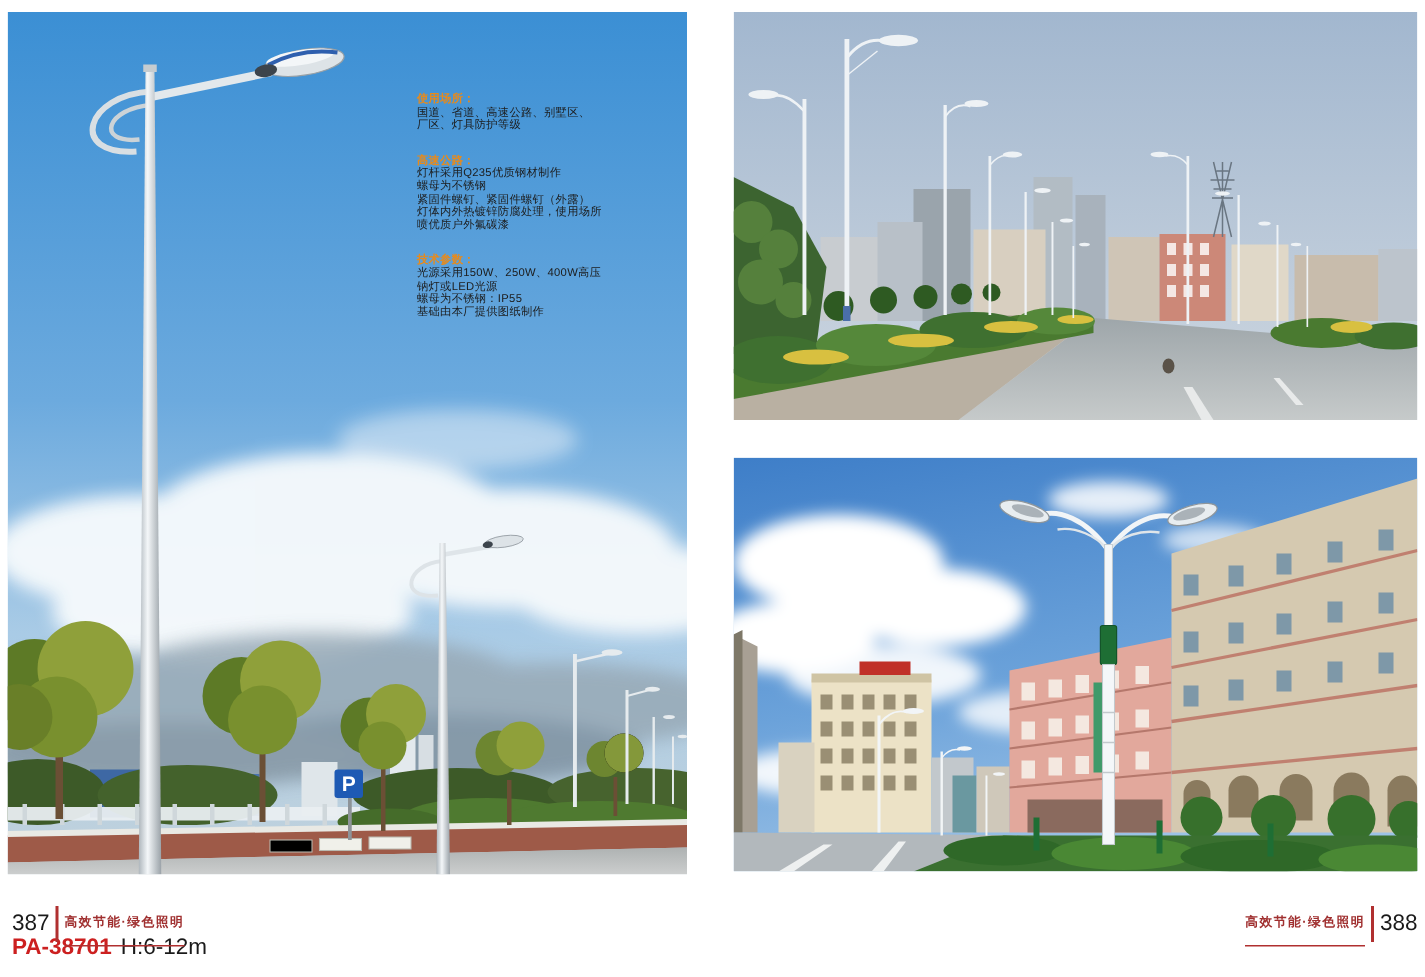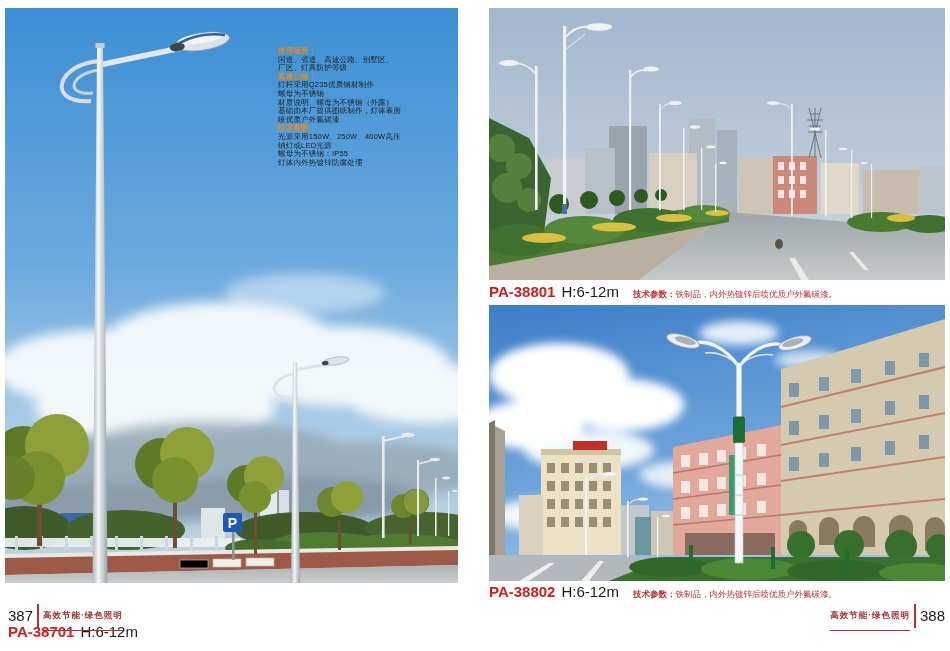--- a/index.html
+++ b/index.html
@@ -15,21 +15,21 @@
   .photo-left   { left:5px;  top:8px;  width:453px; height:575px; }
   .photo-right-top { left:489px; top:8px; width:456px; height:272px; }
   .photo-right-bottom { left:489px; top:305px; width:456px; height:276px; }
 
   
   .info-block {
     position:absolute; left:278px; top:47px; width:178px;
     font-size:7.5px; line-height:8.6px; color:#1c1c1c;
     letter-spacing:0.2px;
   }
-  .info-heading { color:#e88a1a; font-weight:bold; }
+  .info-heading { color:#e88a1a; font-weight:bold;margin-top:15px; }
 
   
   .label-row { position:absolute; white-space:nowrap; }
   .label-row .model { color:#cc2020; font-weight:bold; font-size:15px; }
   .label-row .height { color:#1a1a1a; font-size:15px; margin-left:6px; }
   .label-row .note-label { color:#c03030; font-weight:bold; font-size:8.5px; margin-left:14px; }
   .label-row .note { color:#c03030; font-size:8.5px; }
 
   .label-38701 { left:8px;  top:584px;margin-top:39px; }
   .label-38801 { left:489px; top:283px; }
@@ -213,28 +213,28 @@
     </svg>
   </div>
 
   <div class="info-block">
     <div class="info-heading">使用场所：</div>
     <div>国道、省道、高速公路、别墅区、</div>
     <div>厂区、灯具防护等级</div>
     <div class="info-heading">高速公路：</div>
     <div>灯杆采用Q235优质钢材制作</div>
     <div>螺母为不锈钢</div>
-    <div>材质说明、螺母为不锈钢（外露）</div>
-    <div>基础由本厂提供图纸制作，灯体表面</div>
+    <div>紧固件螺钉、紧固件螺钉（外露）</div>
+    <div>灯体内外热镀锌防腐处理，使用场所</div>
     <div>喷优质户外氟碳漆</div>
     <div class="info-heading">技术参数：</div>
     <div>光源采用150W、250W、400W高压</div>
     <div>钠灯或LED光源</div>
     <div>螺母为不锈钢：IP55</div>
-    <div>灯体内外热镀锌防腐处理</div>
+    <div>基础由本厂提供图纸制作</div>
   </div>
 
   <div class="photo photo-right-top">
     <svg viewBox="0 0 456 272" preserveAspectRatio="none">
       <defs>
         <linearGradient id="skyT" x1="0" y1="0" x2="0" y2="1">
           <stop offset="0" stop-color="#a2b7cf"></stop>
           <stop offset="0.75" stop-color="#c3cfdc"></stop>
           <stop offset="1" stop-color="#cdd6e0"></stop>
         </linearGradient>
@@ -532,27 +532,21 @@
         <line x1="246" y1="190" x2="254" y2="190" stroke="#c2c9cd" stroke-width="1"></line>
         <line x1="246" y1="210" x2="254" y2="210" stroke="#c2c9cd" stroke-width="1"></line>
       </g>
     </svg>
   </div>
 
   <div class="label-row label-38701">
     <span class="model">PA-38701</span><span class="height">H:6-12m</span>
   </div>
 
-  <div class="label-row label-38801">
-    <span class="model">PA-38801</span><span class="height">H:6-12m</span><span class="note-label">技术参数：</span><span class="note">铁制品，内外热镀锌后喷优质户外氟碳漆。</span>
-  </div>
-
-  <div class="label-row label-38802">
-    <span class="model">PA-38802</span><span class="height">H:6-12m</span><span class="note-label">技术参数：</span><span class="note">铁制品，内外热镀锌后喷优质户外氟碳漆。</span>
-  </div>
+
 
   <div class="footer footer-left">
     <span class="page-num">387</span>
     <span class="bar"></span>
     <span class="slogan-wrap">
       <span class="slogan">高效节能·绿色照明</span>
     </span>
   </div>
 
   <div class="footer footer-right">

